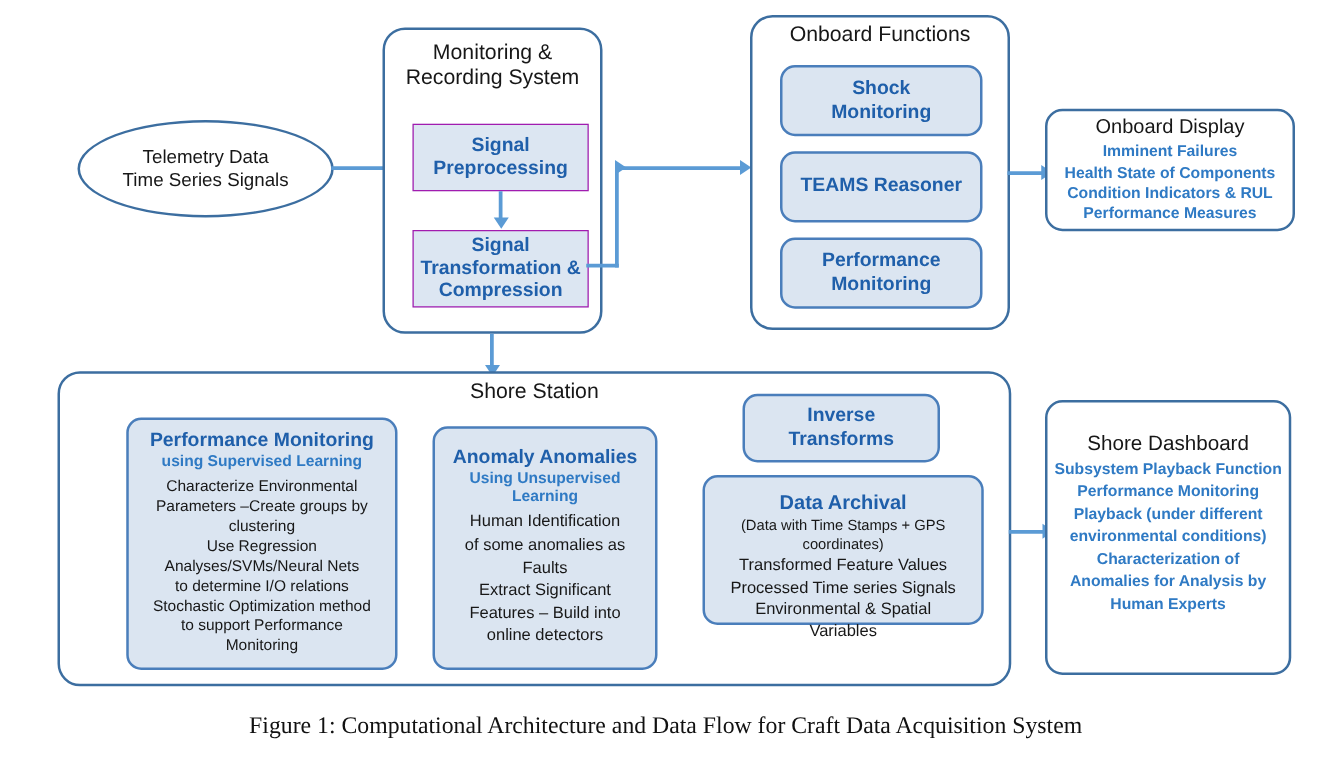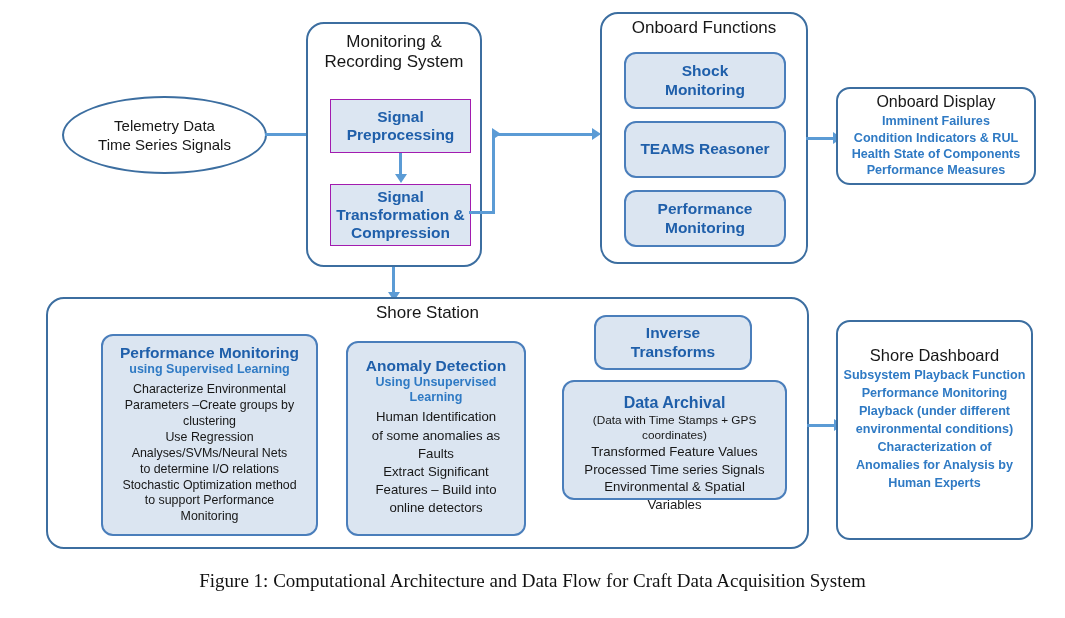--- a/index.html
+++ b/index.html
@@ -231,22 +231,22 @@
     </div>
   </div>
 
   <div class="h-line" style="left:806px; top:137px; width:32px;"></div>
   <div class="arrow-right" style="left:833px; top:132px;"></div>
 
   <div class="plain-box" style="left:836px; top:87px; width:200px; height:98px;">
     <div class="fill-center">
       <div class="title-black" style="font-size:16px; margin-bottom:1px;">Onboard Display</div>
       <div class="body-blue">Imminent Failures</div>
+      <div class="body-blue">Health State of Components</div>
       <div class="body-blue">Condition Indicators &amp; RUL</div>
-      <div class="body-blue">Health State of Components</div>
       <div class="body-blue">Performance Measures</div>
     </div>
   </div>
 
   <div class="container-box" style="left:46px; top:297px; width:763px; height:252px;"></div>
   <div class="center-wrap" style="left:46px; top:303px; width:763px;">
     <div class="title-black">Shore Station</div>
   </div>
 
   <div class="filled-box" style="left:101px; top:334px; width:217px; height:202px;">
@@ -260,21 +260,21 @@
       <div class="body-black">Analyses/SVMs/Neural Nets</div>
       <div class="body-black">to determine I/O relations</div>
       <div class="body-black">Stochastic Optimization method</div>
       <div class="body-black">to support Performance</div>
       <div class="body-black">Monitoring</div>
     </div>
   </div>
 
   <div class="filled-box" style="left:346px; top:341px; width:180px; height:195px;">
     <div class="fill-center" style="justify-content:flex-start; padding-top:14px;">
-      <div class="title-blue">Anomaly Detection</div>
+      <div class="title-blue">Anomaly Anomalies</div>
       <div class="sub-blue">Using Unsupervised</div>
       <div class="sub-blue" style="margin-bottom:3px;">Learning</div>
       <div class="body-black" style="font-size:13.2px; line-height:1.38;">Human Identification</div>
       <div class="body-black" style="font-size:13.2px; line-height:1.38;">of some anomalies as</div>
       <div class="body-black" style="font-size:13.2px; line-height:1.38;">Faults</div>
       <div class="body-black" style="font-size:13.2px; line-height:1.38;">Extract Significant</div>
       <div class="body-black" style="font-size:13.2px; line-height:1.38;">Features – Build into</div>
       <div class="body-black" style="font-size:13.2px; line-height:1.38;">online detectors</div>
     </div>
   </div>

